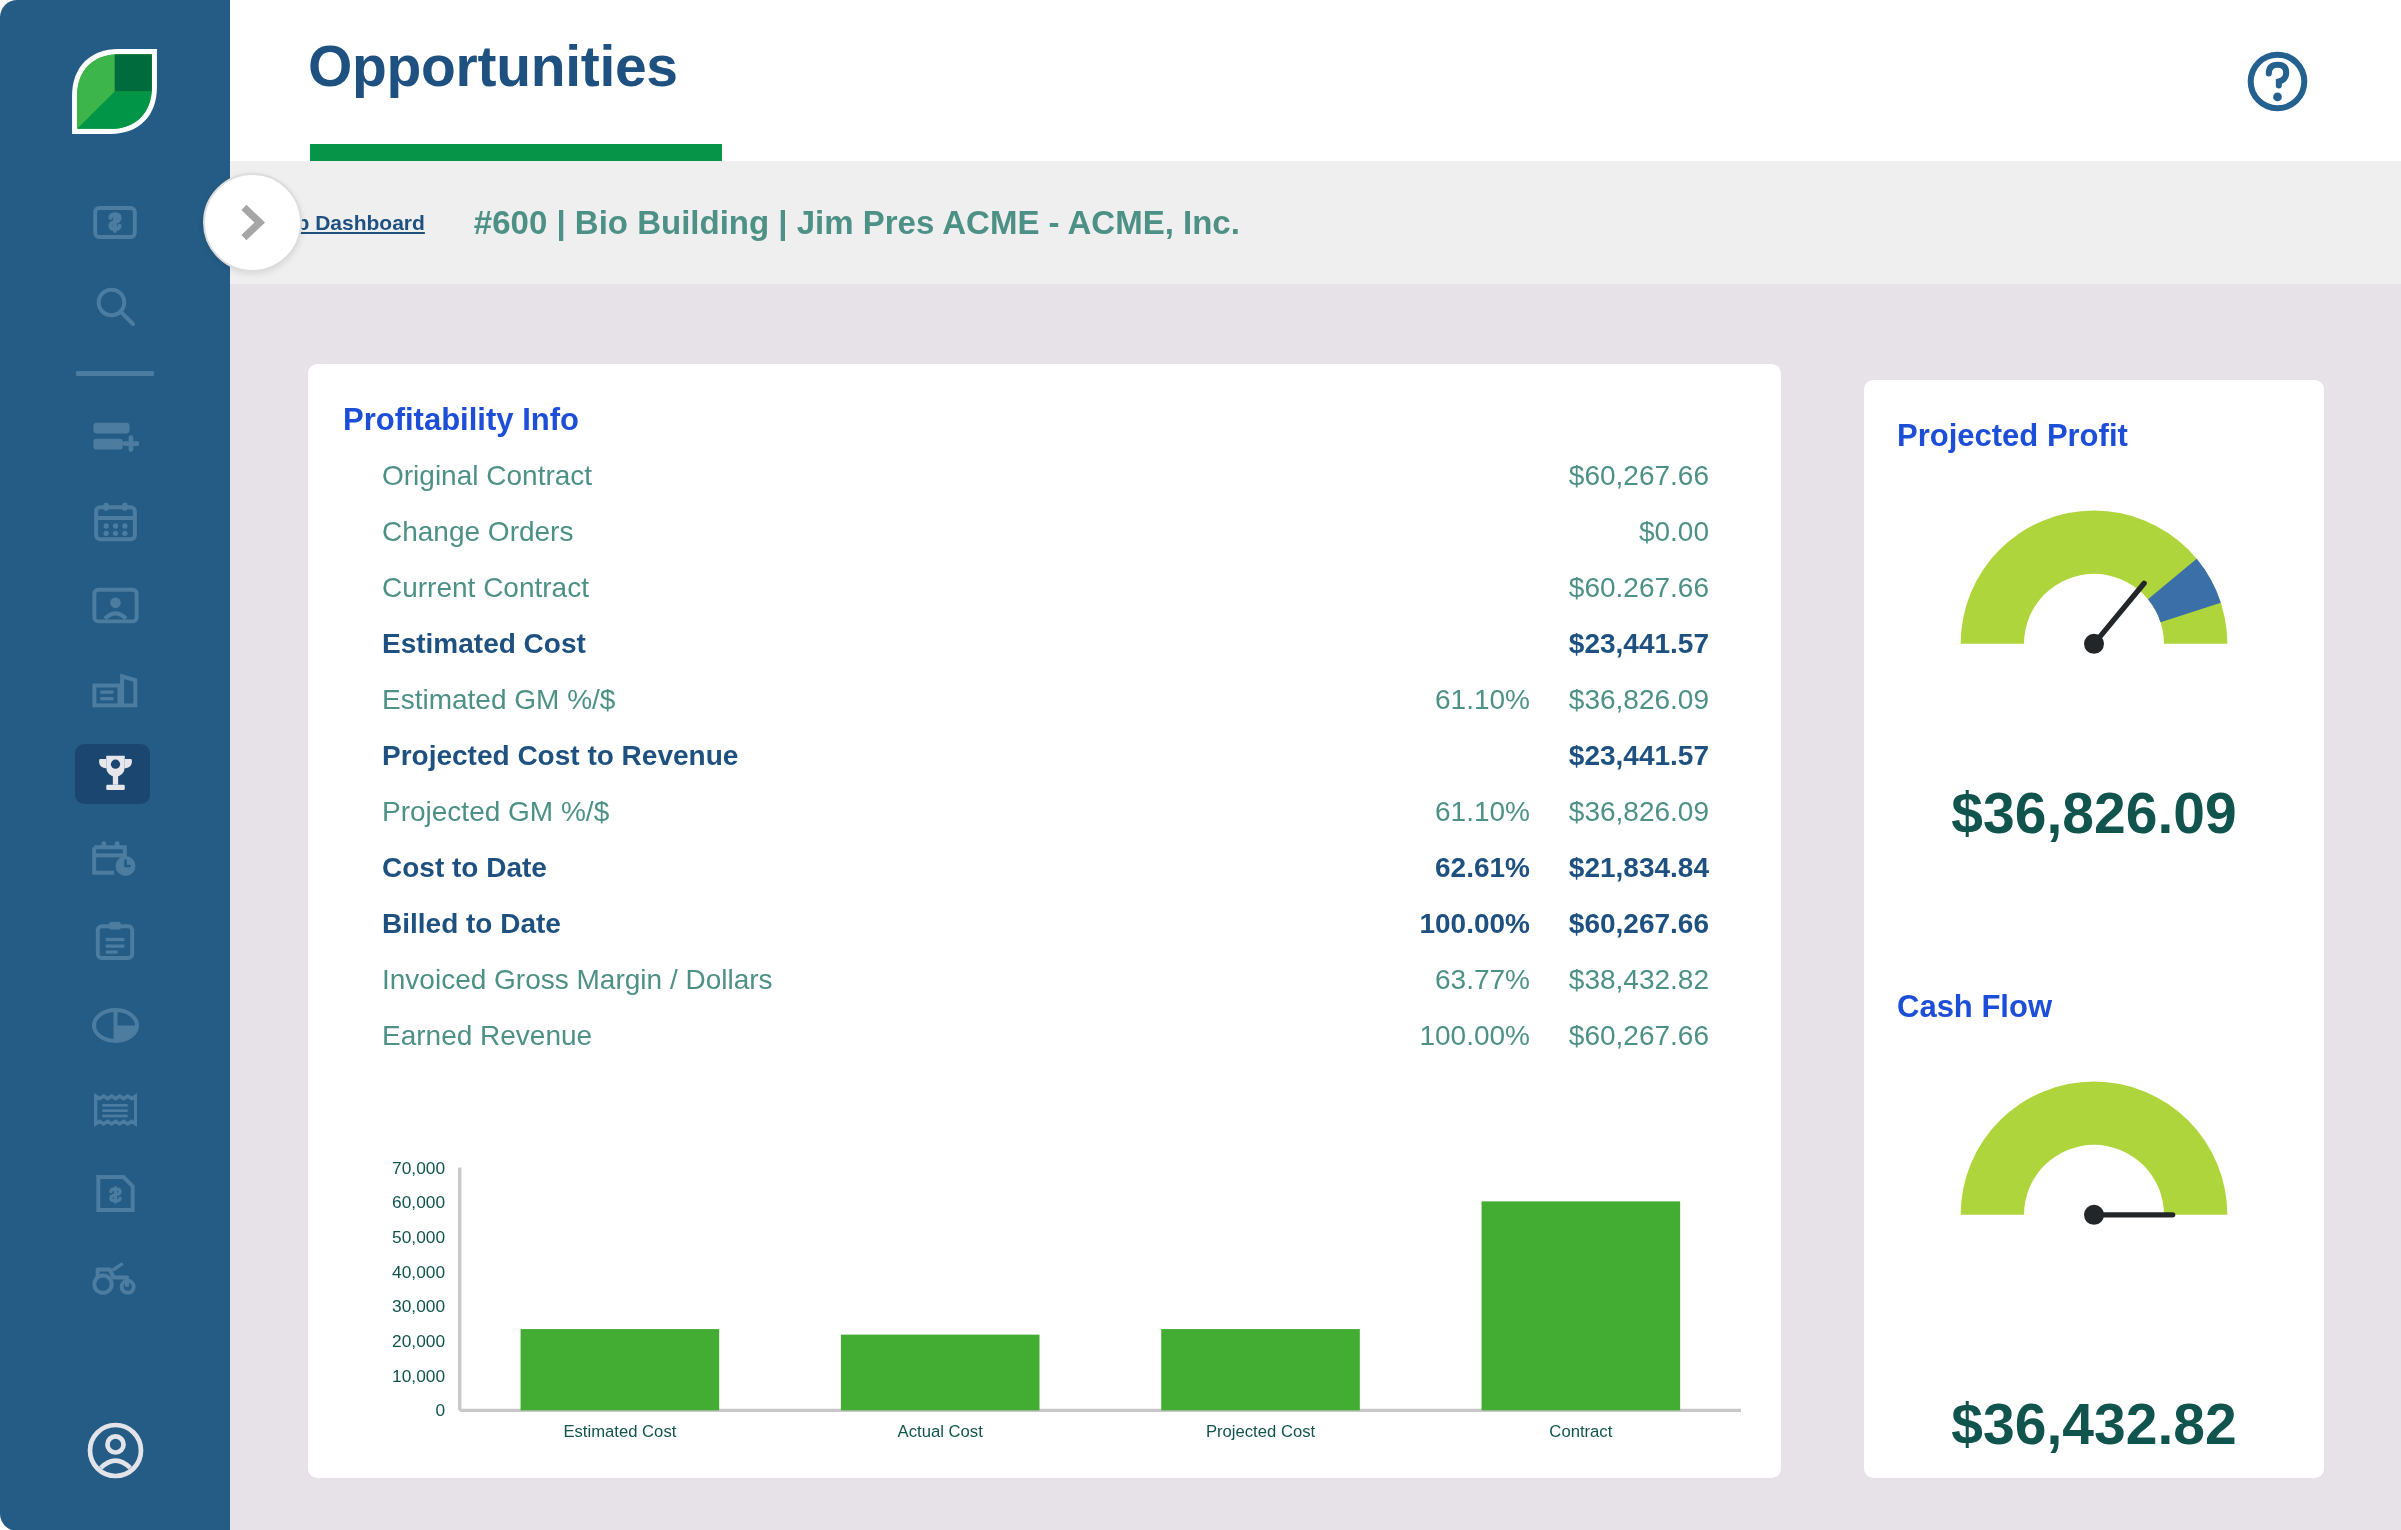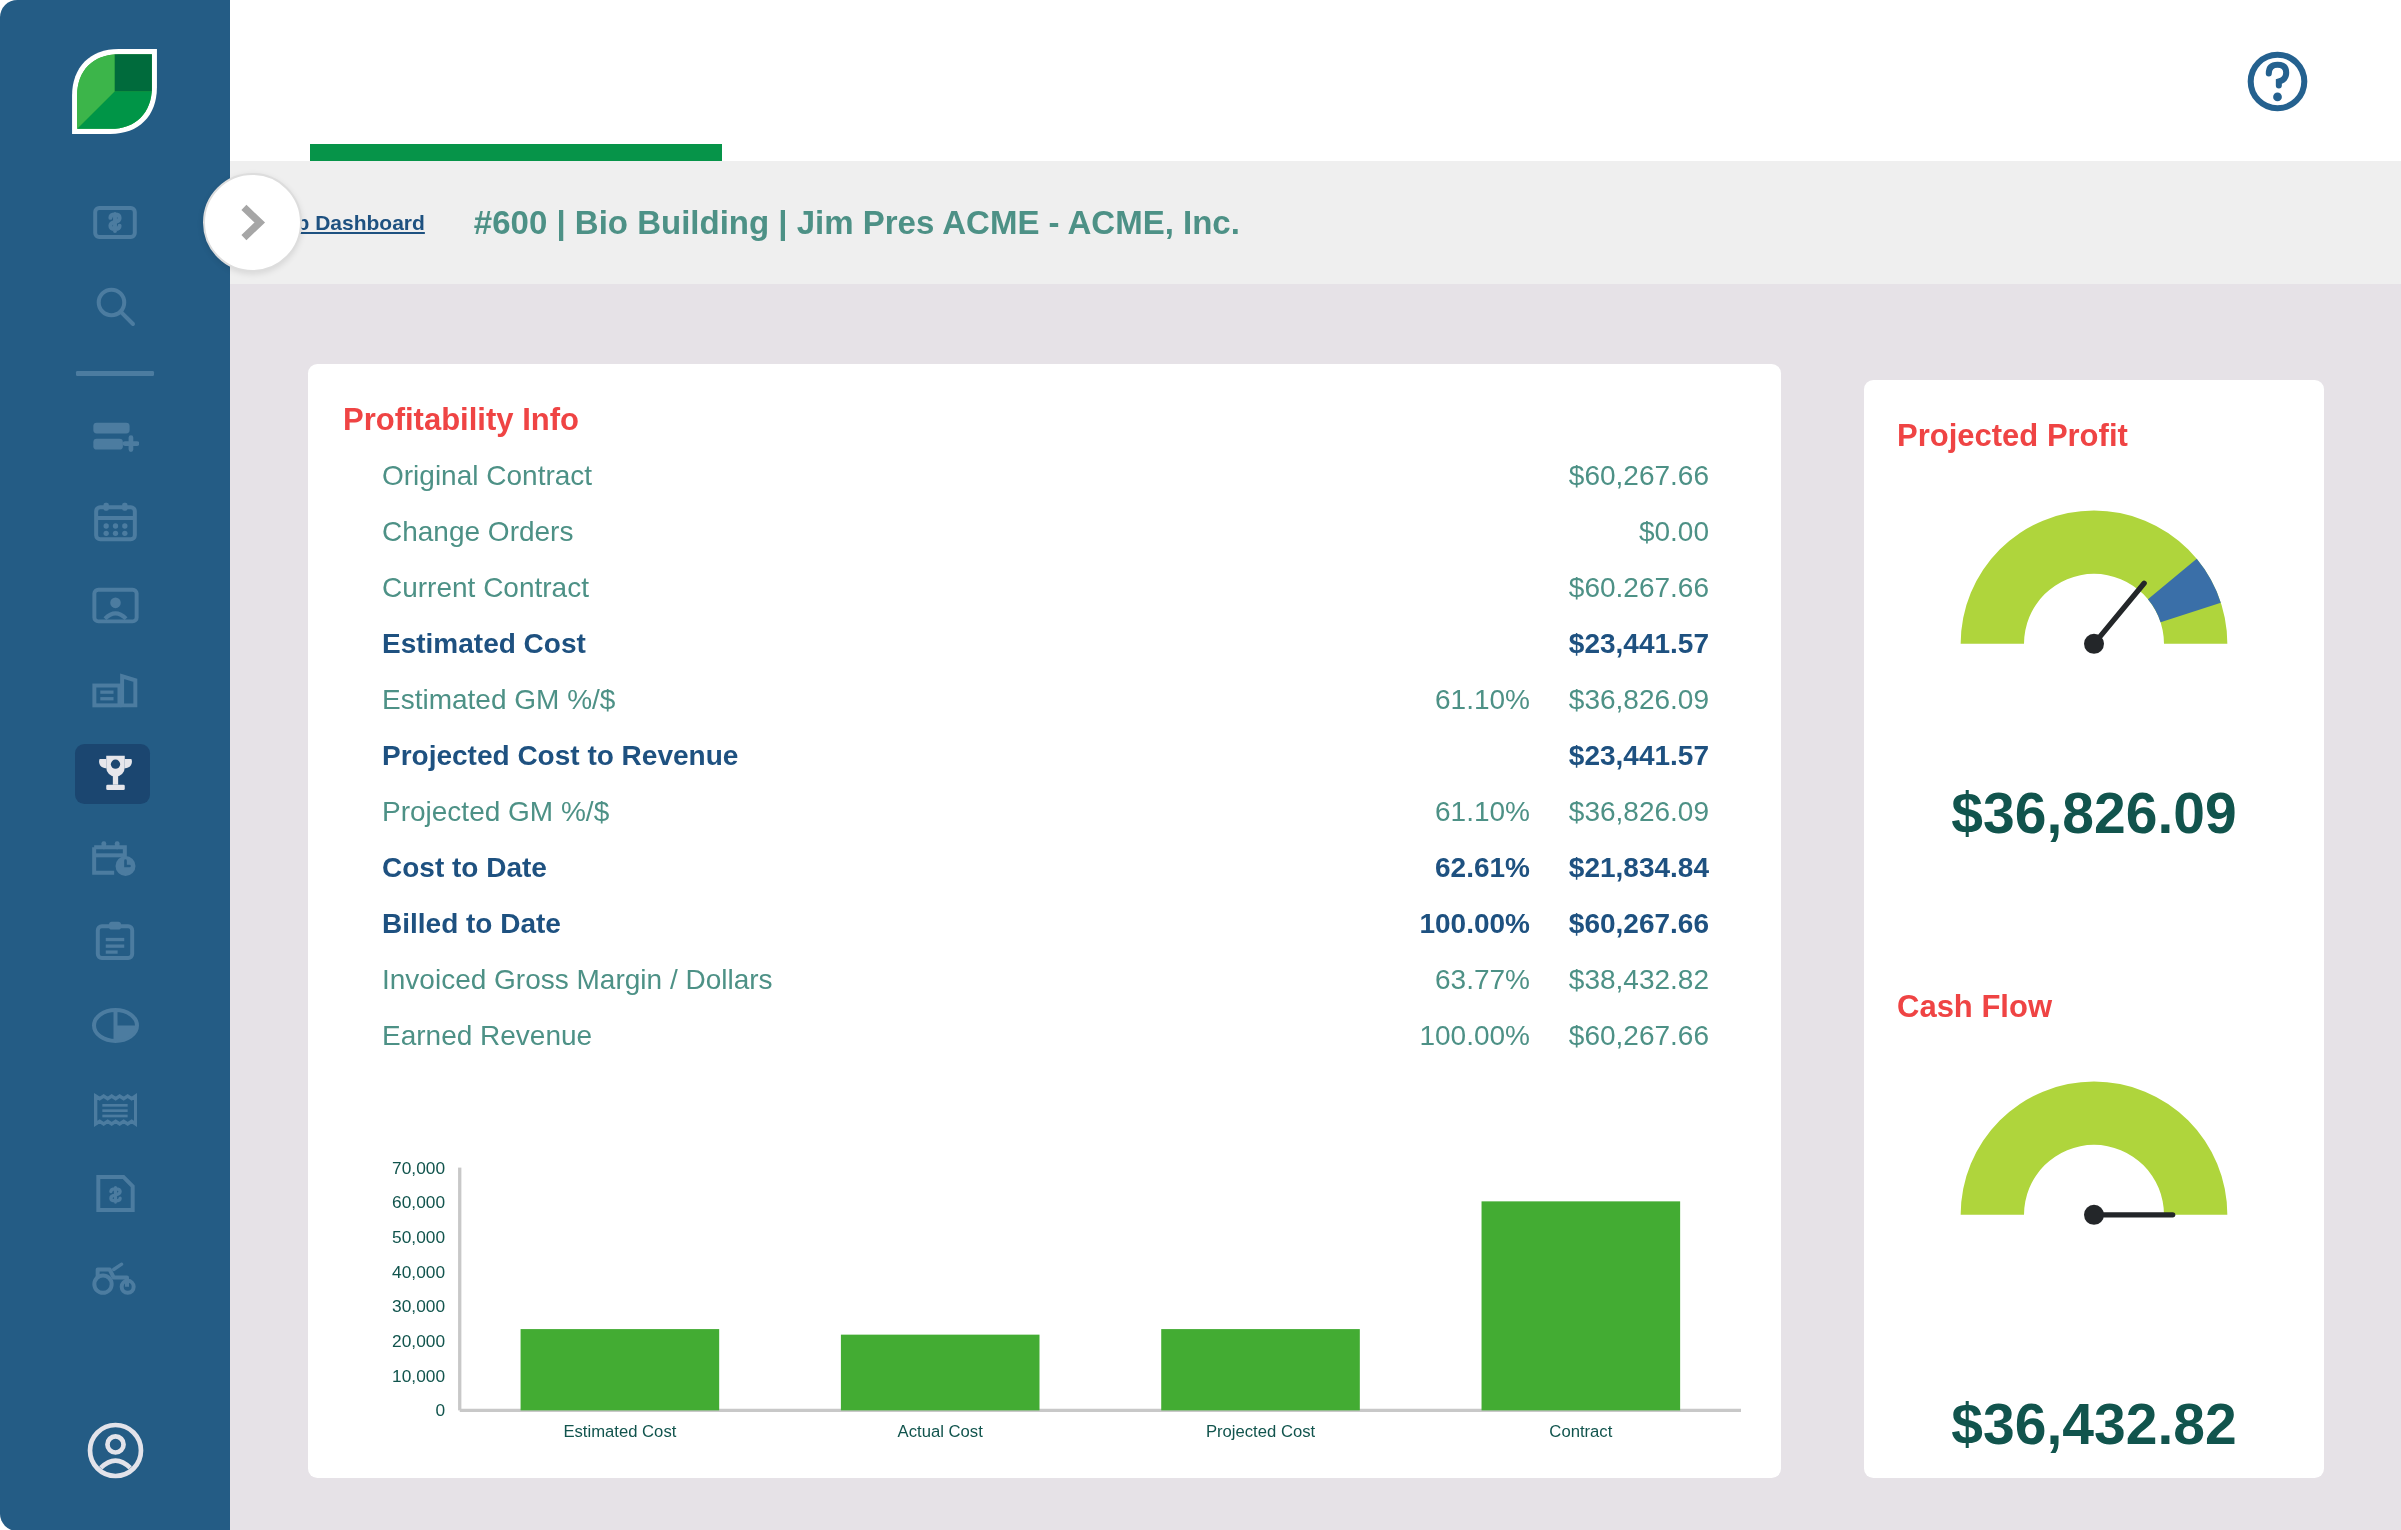--- a/index.html
+++ b/index.html
@@ -169,21 +169,21 @@
     width: 460px; height: 644px;
   }
   .card-gauge-2 {
     left: 1634px; top: 667px;
     width: 460px; height: 527px;
   }
 
   .card-heading {
     font-size: 31px;
     font-weight: bold;
-    color: #ef4444;
+    color: #1d4ed8;
   }
   .card-profit .card-heading {
     position: absolute;
     left: 35px; top: 38px;
   }
   .card-gauge-1 .card-heading,
   .card-gauge-2 .card-heading {
     position: absolute;
     left: 33px; top: 38px;
   }
@@ -431,20 +431,21 @@
         <svg width="59" height="59" viewBox="0 0 88 88">
           <circle cx="44" cy="44" r="38" fill="none" stroke="#E3E3EA" stroke-width="7"></circle>
           <circle cx="44" cy="35" r="12" fill="none" stroke="#E3E3EA" stroke-width="7"></circle>
           <path d="M22 70 q22-22 44 0" fill="none" stroke="#E3E3EA" stroke-width="7"></path>
         </svg>
       </span>
     </div>
   </div>
 
   <div class="header">
+    <div class="page-title">Opportunities</div>
     <div class="tab-underline"></div>
     <div class="help-btn">
       <svg width="67" height="67" viewBox="0 0 100 100">
         <circle cx="50" cy="50" r="40" fill="none" stroke="#24618F" stroke-width="9"></circle>
         <path d="M37 38 q0-13 13-13 t13 12 q0 10-11 13 v6" fill="none" stroke="#24618F" stroke-width="9" stroke-linecap="round"></path>
         <circle cx="50" cy="73" r="6.5" fill="#24618F"></circle>
       </svg>
     </div>
   </div>
 

